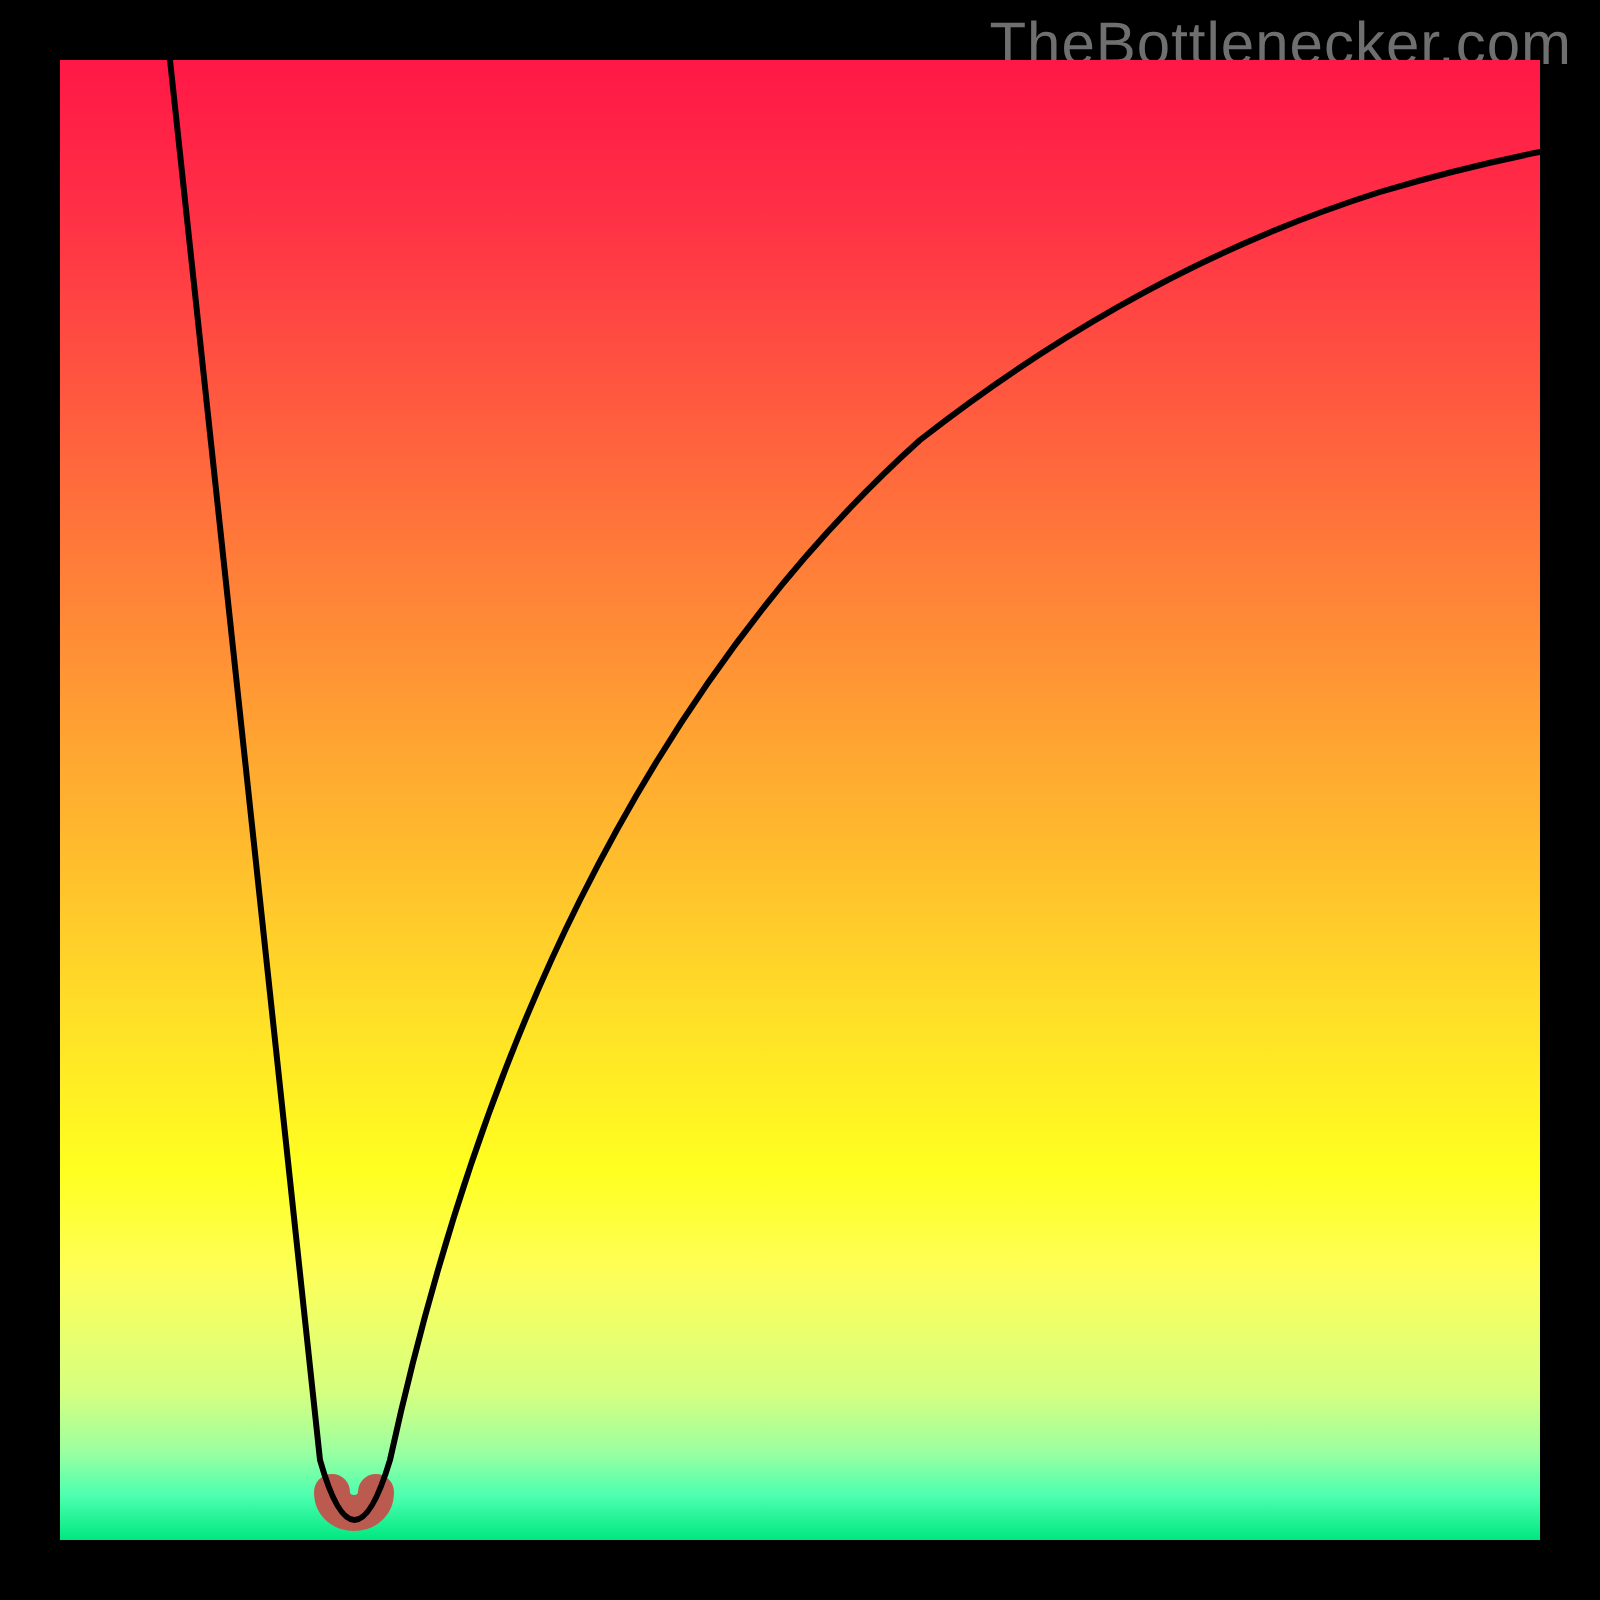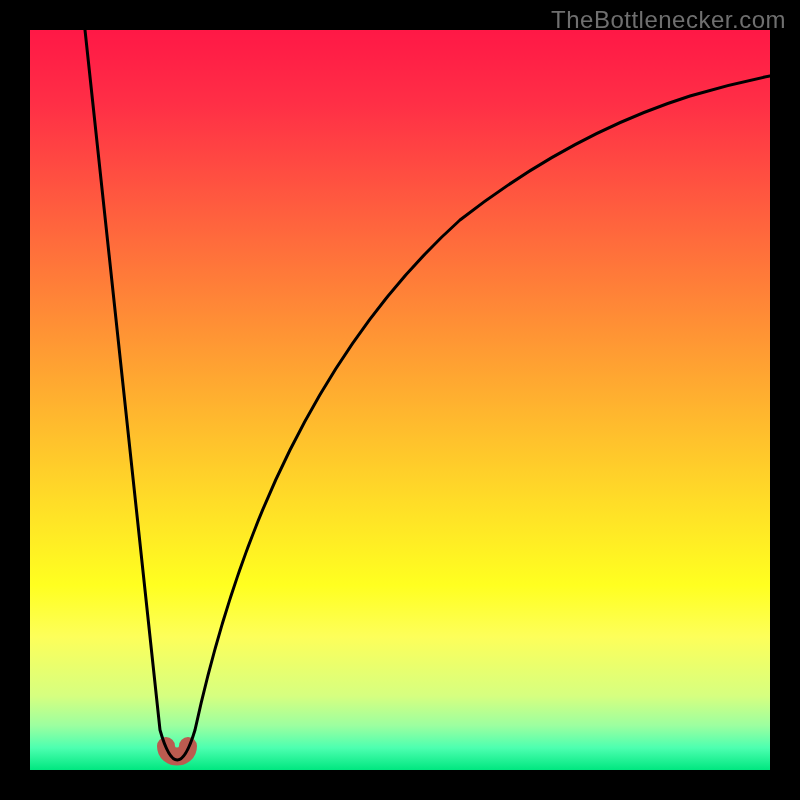--- a/index.html
+++ b/index.html
@@ -47,21 +47,21 @@
       #9cffa0 94%,
       #4dffb0 97%,
       #00e780 100%
     );
   }
   .credit {
     position: absolute;
     top: 6px;
     right: 14px;
     color: #6f6f6f;
-    font-size: 24px;
+    font-size: 30px;
     font-weight: 400;
     letter-spacing: 0.5px;
   }
   svg.curves {
     position: absolute;
     left: 0;
     top: 0;
     width: 100%;
     height: 100%;
     overflow: visible;

